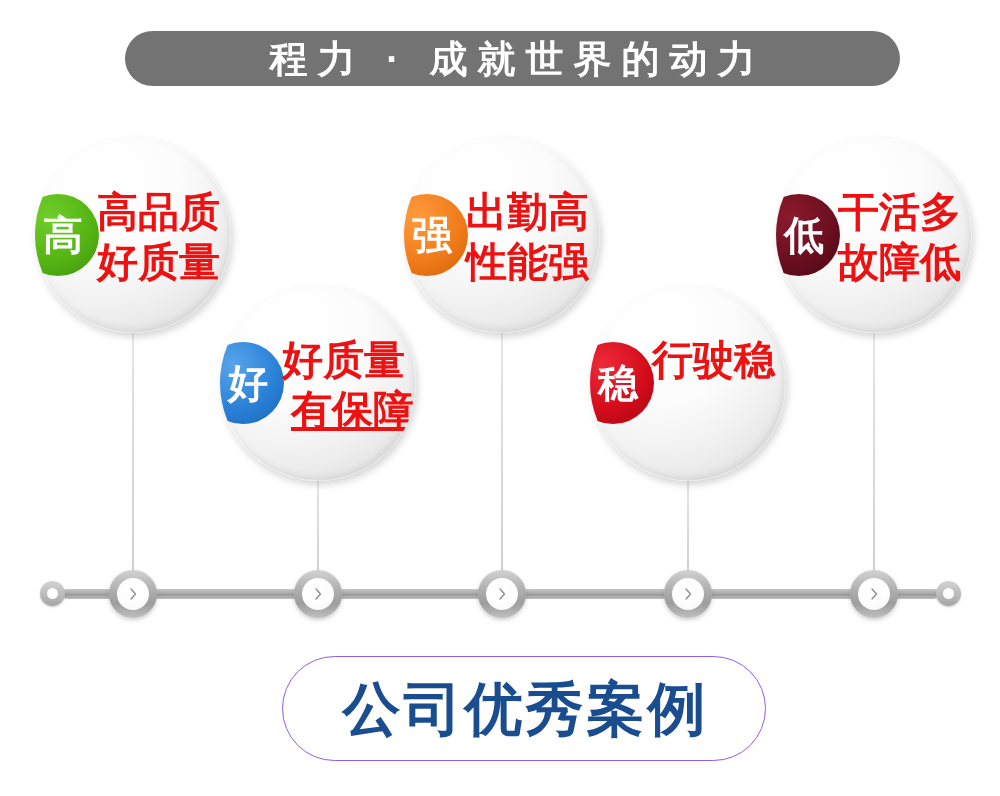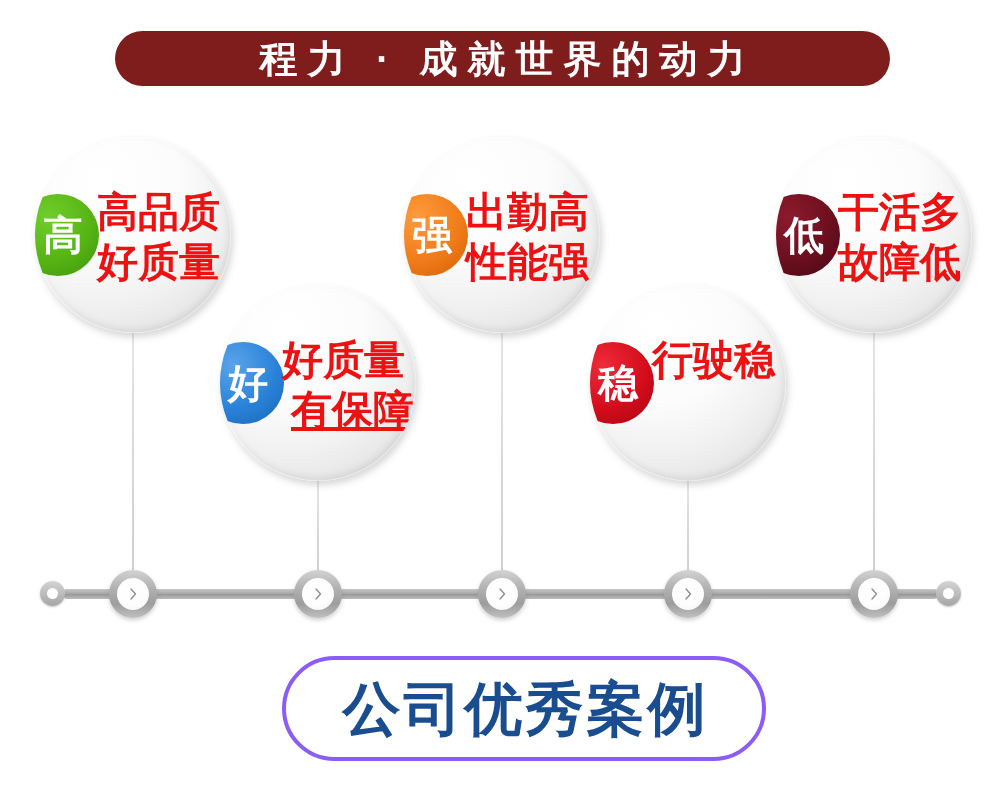--- a/index.html
+++ b/index.html
@@ -15,26 +15,26 @@
     position: relative;
     width: 1000px;
     height: 796px;
     background: #ffffff;
     overflow: hidden;
   }
 
   
   #header-banner {
     position: absolute;
-    left: 115px;
+    left: 125px;
     top: 31px;
     width: 775px;
     height: 55px;
     border-radius: 28px;
-    background: #7f1d1d;
+    background: #737373;
     box-sizing: border-box;
   }
   #header-title {
     position: absolute;
     left: 0;
     top: 0;
     width: 100%;
     height: 100%;
     display: flex;
     align-items: center;
@@ -181,21 +181,21 @@
     height: 14px;
   }
 
   
   #footer-caption {
     position: absolute;
     left: 282px;
     top: 656px;
     width: 484px;
     height: 105px;
-    border: 4px solid #8b5cf6;
+    border: 1px solid #8b5cf6;
     border-radius: 54px;
     box-sizing: border-box;
     background: #ffffff;
     display: flex;
     align-items: center;
     justify-content: center;
   }
   #footer-caption-text {
     color: #1a4d8f;
     font-size: 58px;

